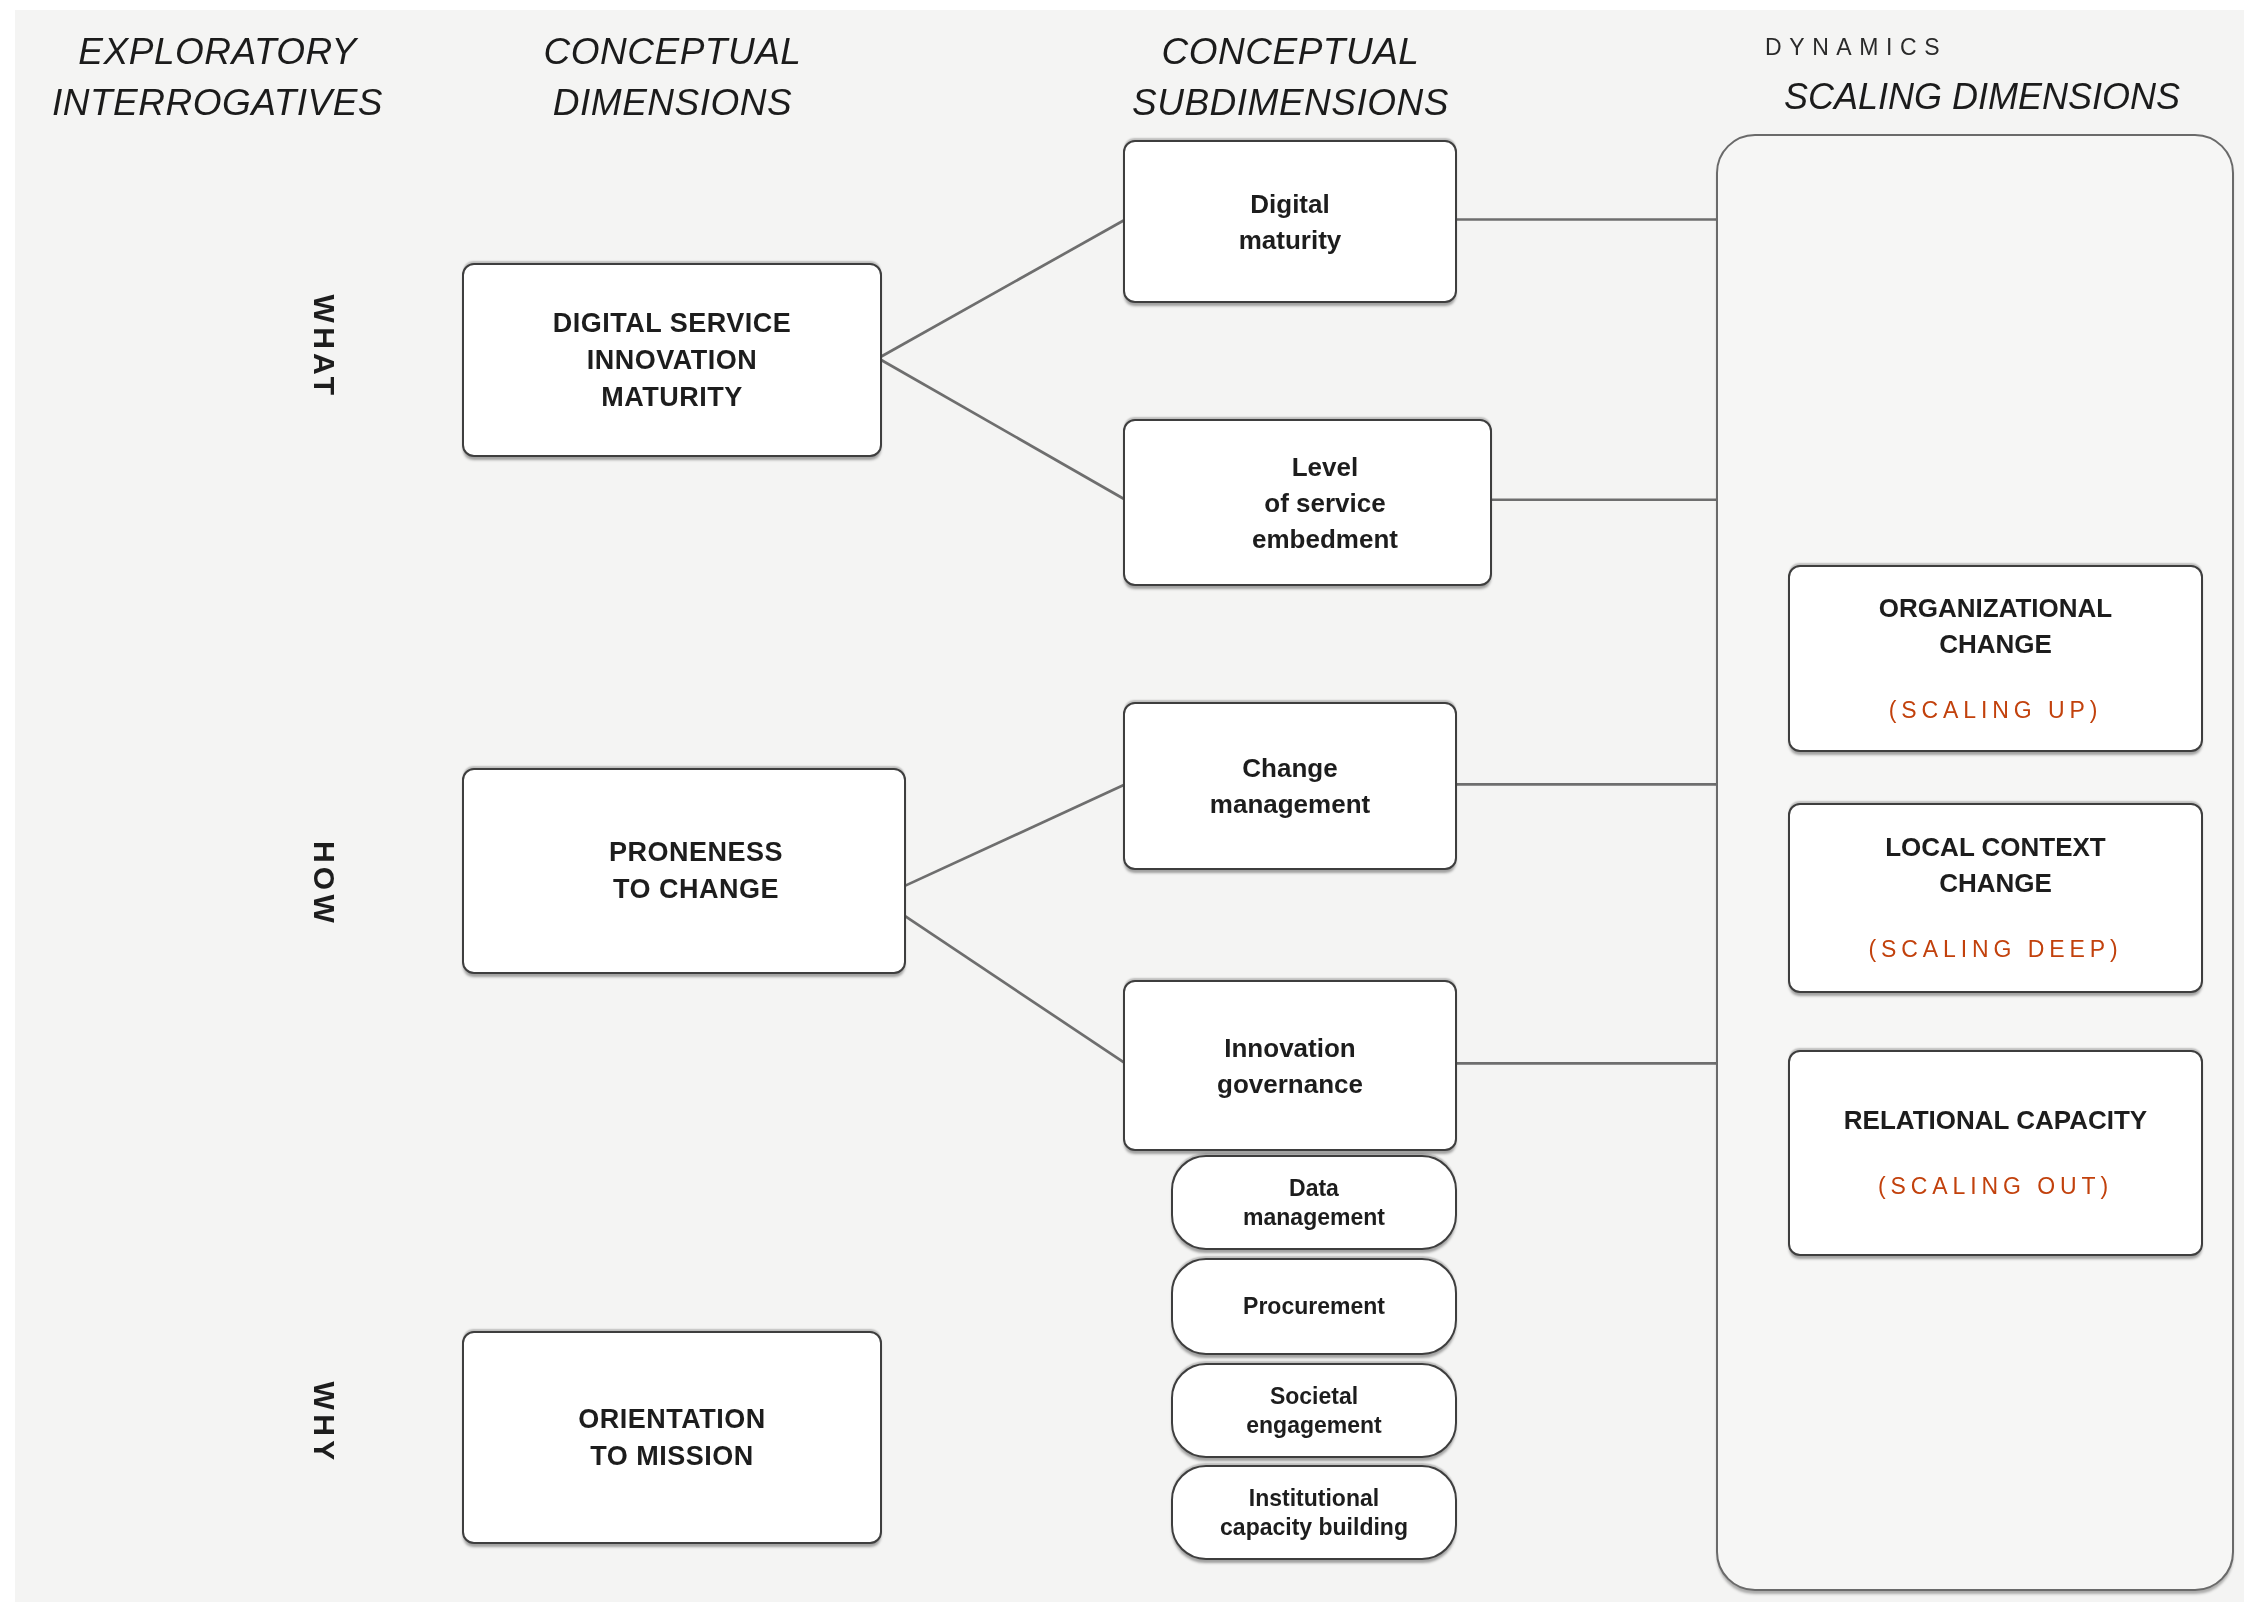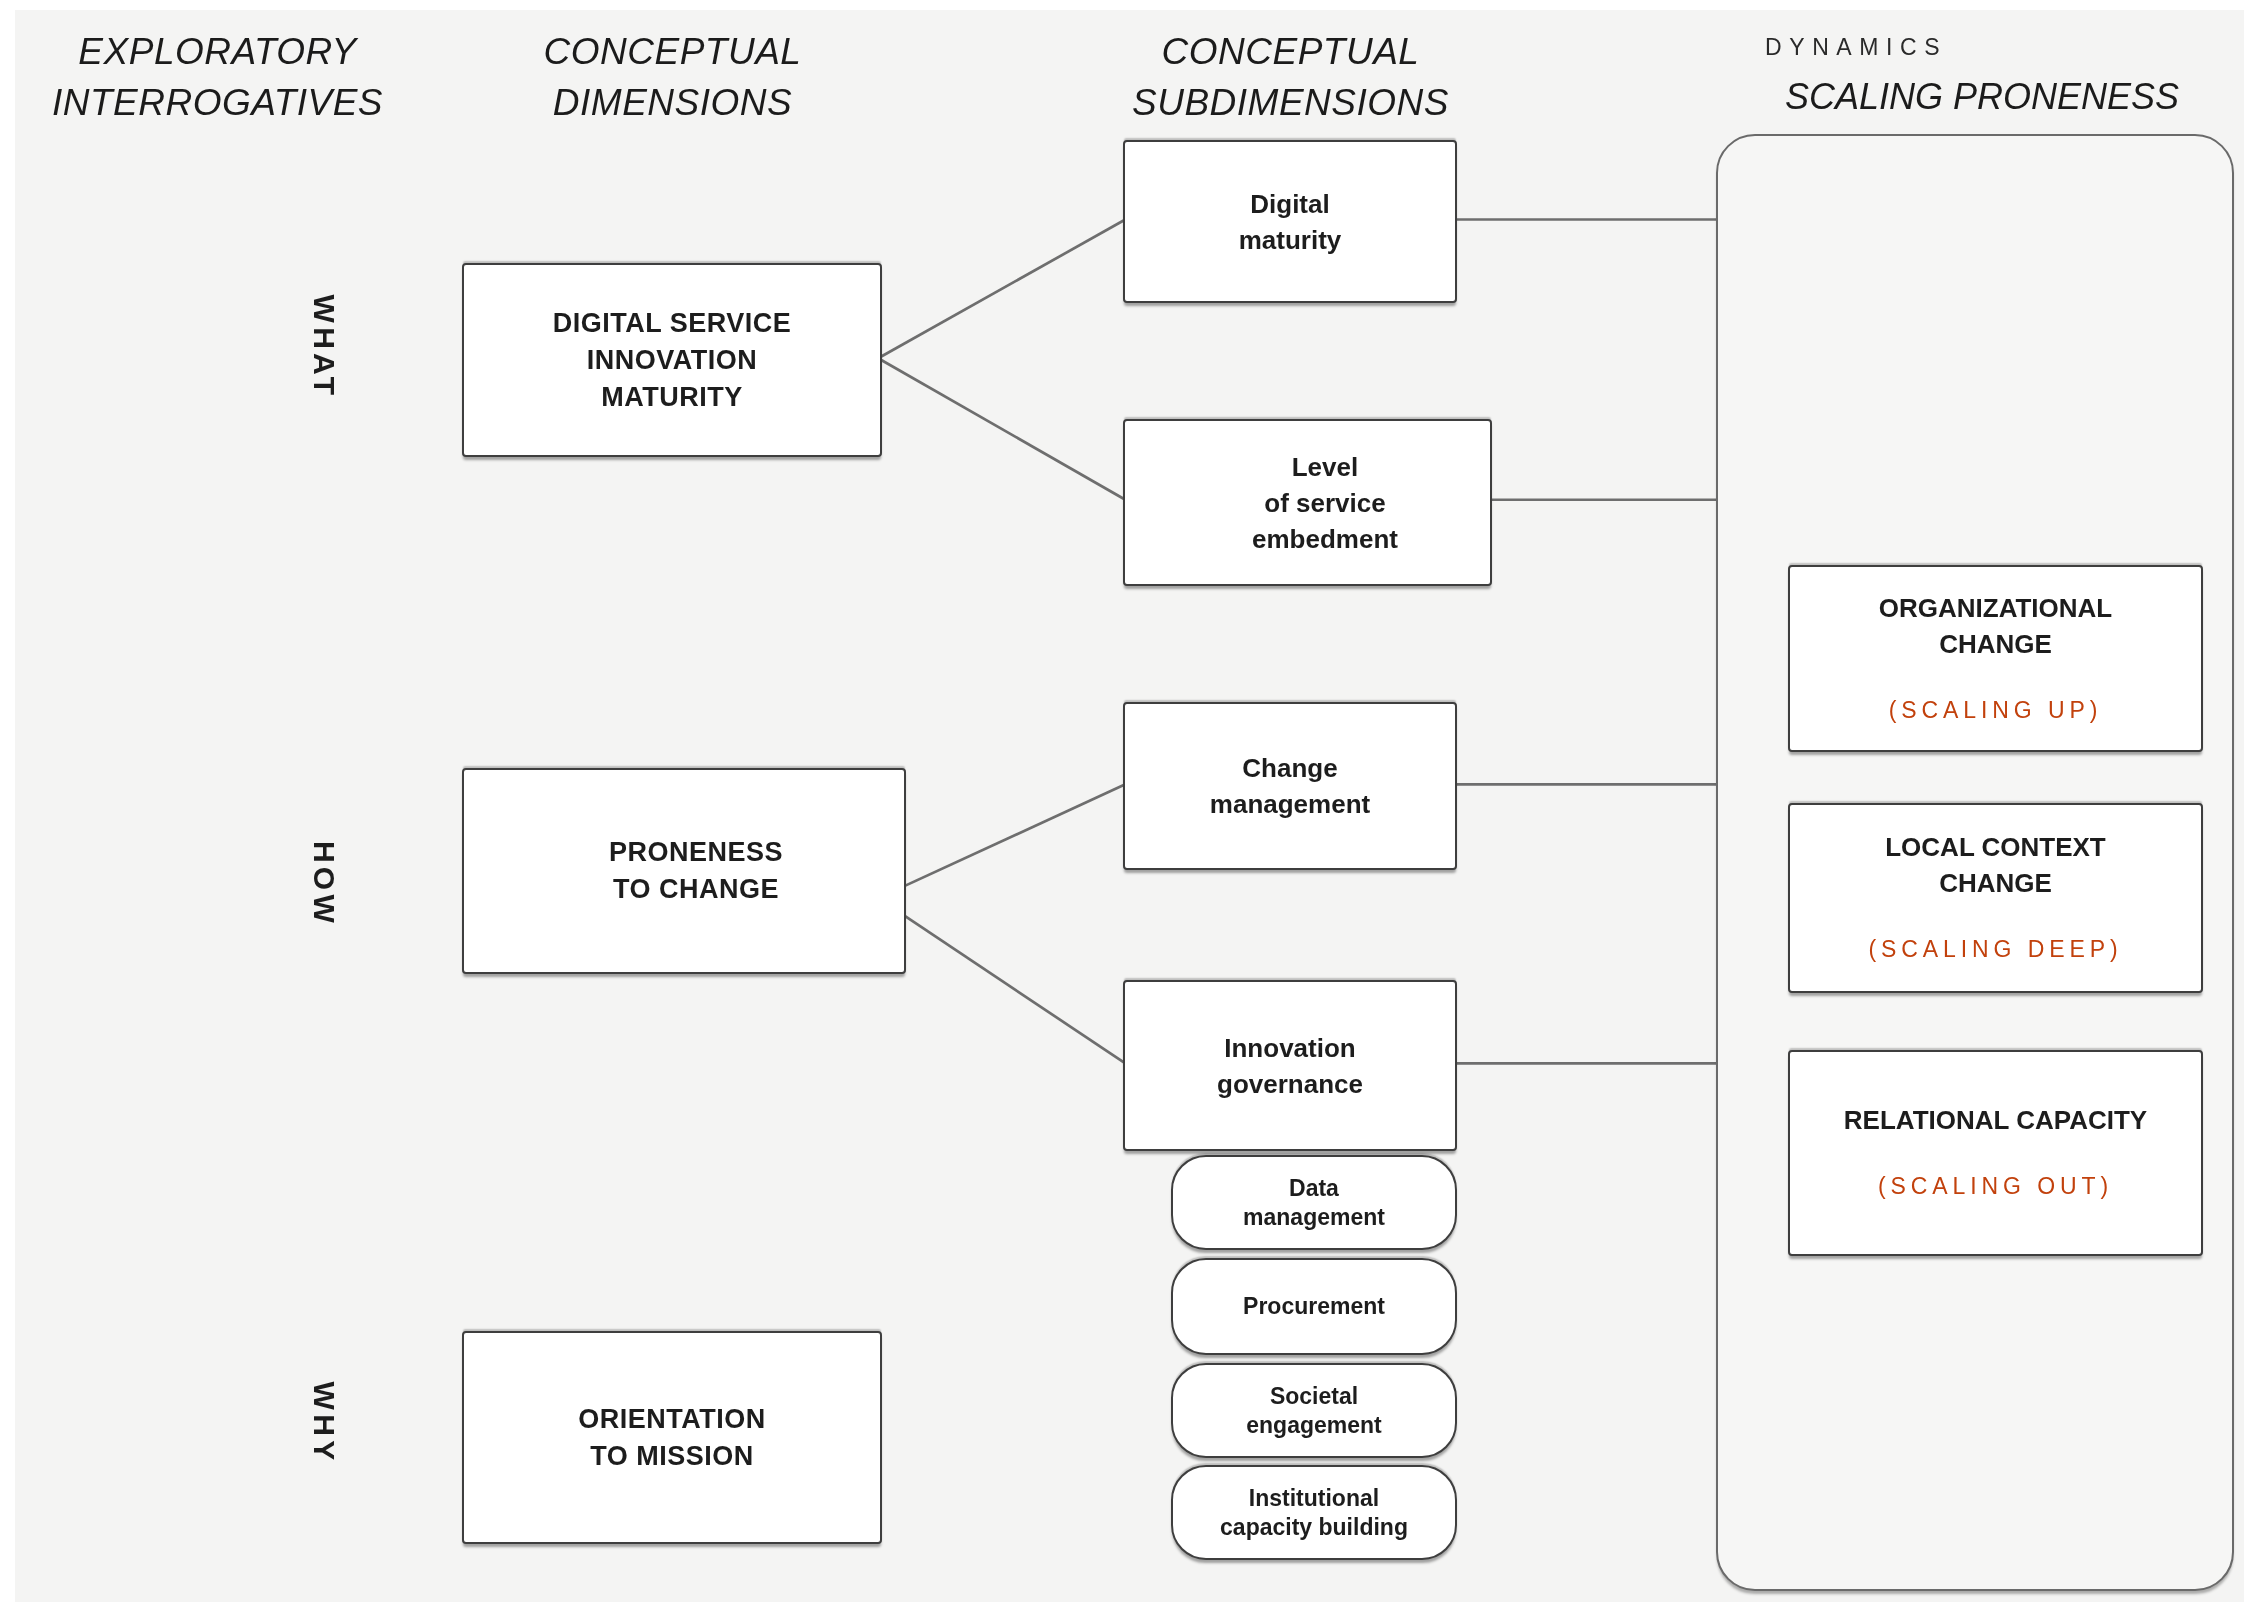--- a/index.html
+++ b/index.html
@@ -54,21 +54,21 @@
     font-weight: bold;
     font-size: 30px;
     letter-spacing: 4.3px;
     color: #1d1d1d;
     white-space: nowrap;
   }
   .box {
     position: absolute;
     background: #ffffff;
     border: 2.2px solid #3e3e3e;
-    border-radius: 4px;
+    border-radius: 12px;
     box-shadow: 0 3.8px 2.7px -1.6px rgba(0,0,0,0.35), 0 -2.7px 1.6px -1.6px rgba(0,0,0,0.22);
     display: flex; align-items: center; justify-content: center;
     text-align: center;
     font-weight: bold;
     white-space: pre-line;
   }
   .dim-box   { font-size: 27px; line-height: 37px; letter-spacing: 0.5px; }
   .sub-box   { font-size: 26px; line-height: 36px; }
   .pill-box  { font-size: 23px; line-height: 29px; border-radius: 35px; }
   .scale-box { flex-direction: column; font-size: 26px; line-height: 36px; text-align: center; }
@@ -109,21 +109,21 @@
   </g>
 </svg>
 
 <div class="hdr" style="left:33px;  top:26px; width:369px;">EXPLORATORY
 INTERROGATIVES</div>
 <div class="hdr" style="left:488px; top:26px; width:369px;">CONCEPTUAL
 DIMENSIONS</div>
 <div class="hdr" style="left:1106px; top:26px; width:369px;">CONCEPTUAL
 SUBDIMENSIONS</div>
 <div class="hdr-small" style="left:1765px; top:34px; width:434px;">DYNAMICS</div>
-<div class="hdr-italic-right" style="left:1765px; top:76px; width:434px;">SCALING PRONENESS</div>
+<div class="hdr-italic-right" style="left:1765px; top:76px; width:434px;">SCALING DIMENSIONS</div>
 
 <div class="vlabel" style="left:324px; top:347px;">WHAT</div>
 <div class="vlabel" style="left:324px; top:884px;">HOW</div>
 <div class="vlabel" style="left:324px; top:1423px;">WHY</div>
 
 <div class="box dim-box" style="left:462px; top:263px;  width:416px; height:190px;">DIGITAL SERVICE
 INNOVATION
 MATURITY</div>
 <div class="box dim-box" style="left:462px; top:768px; width:416px; height:202px;padding-left:24px;">PRONENESS
 TO CHANGE</div>

